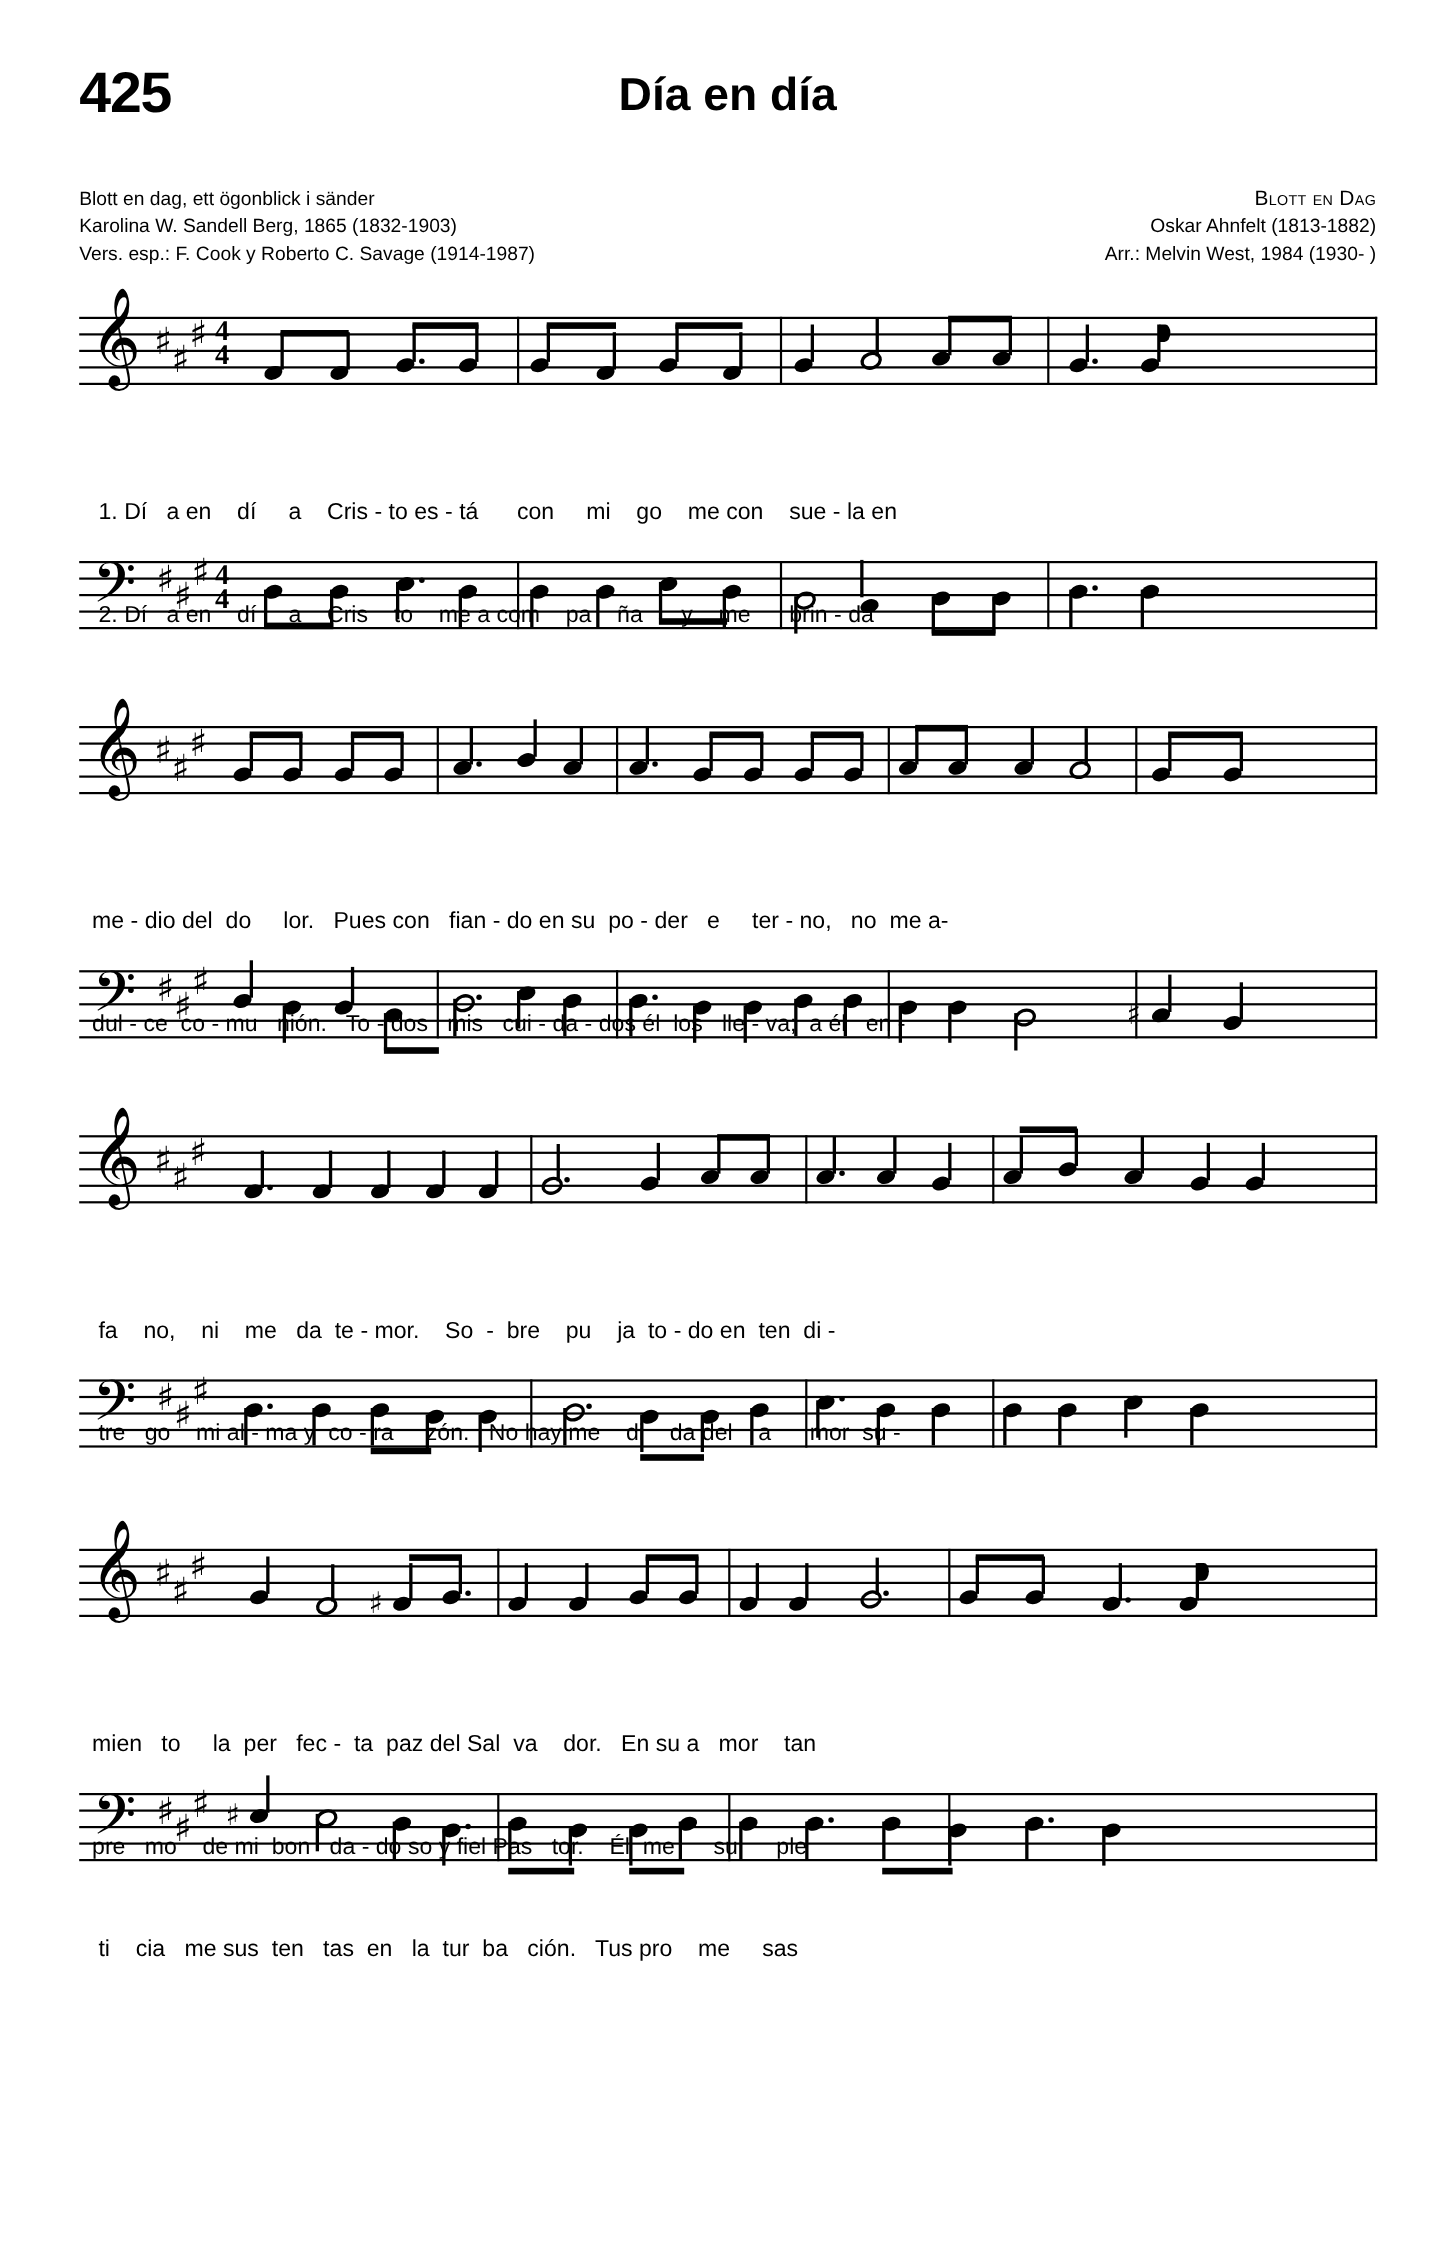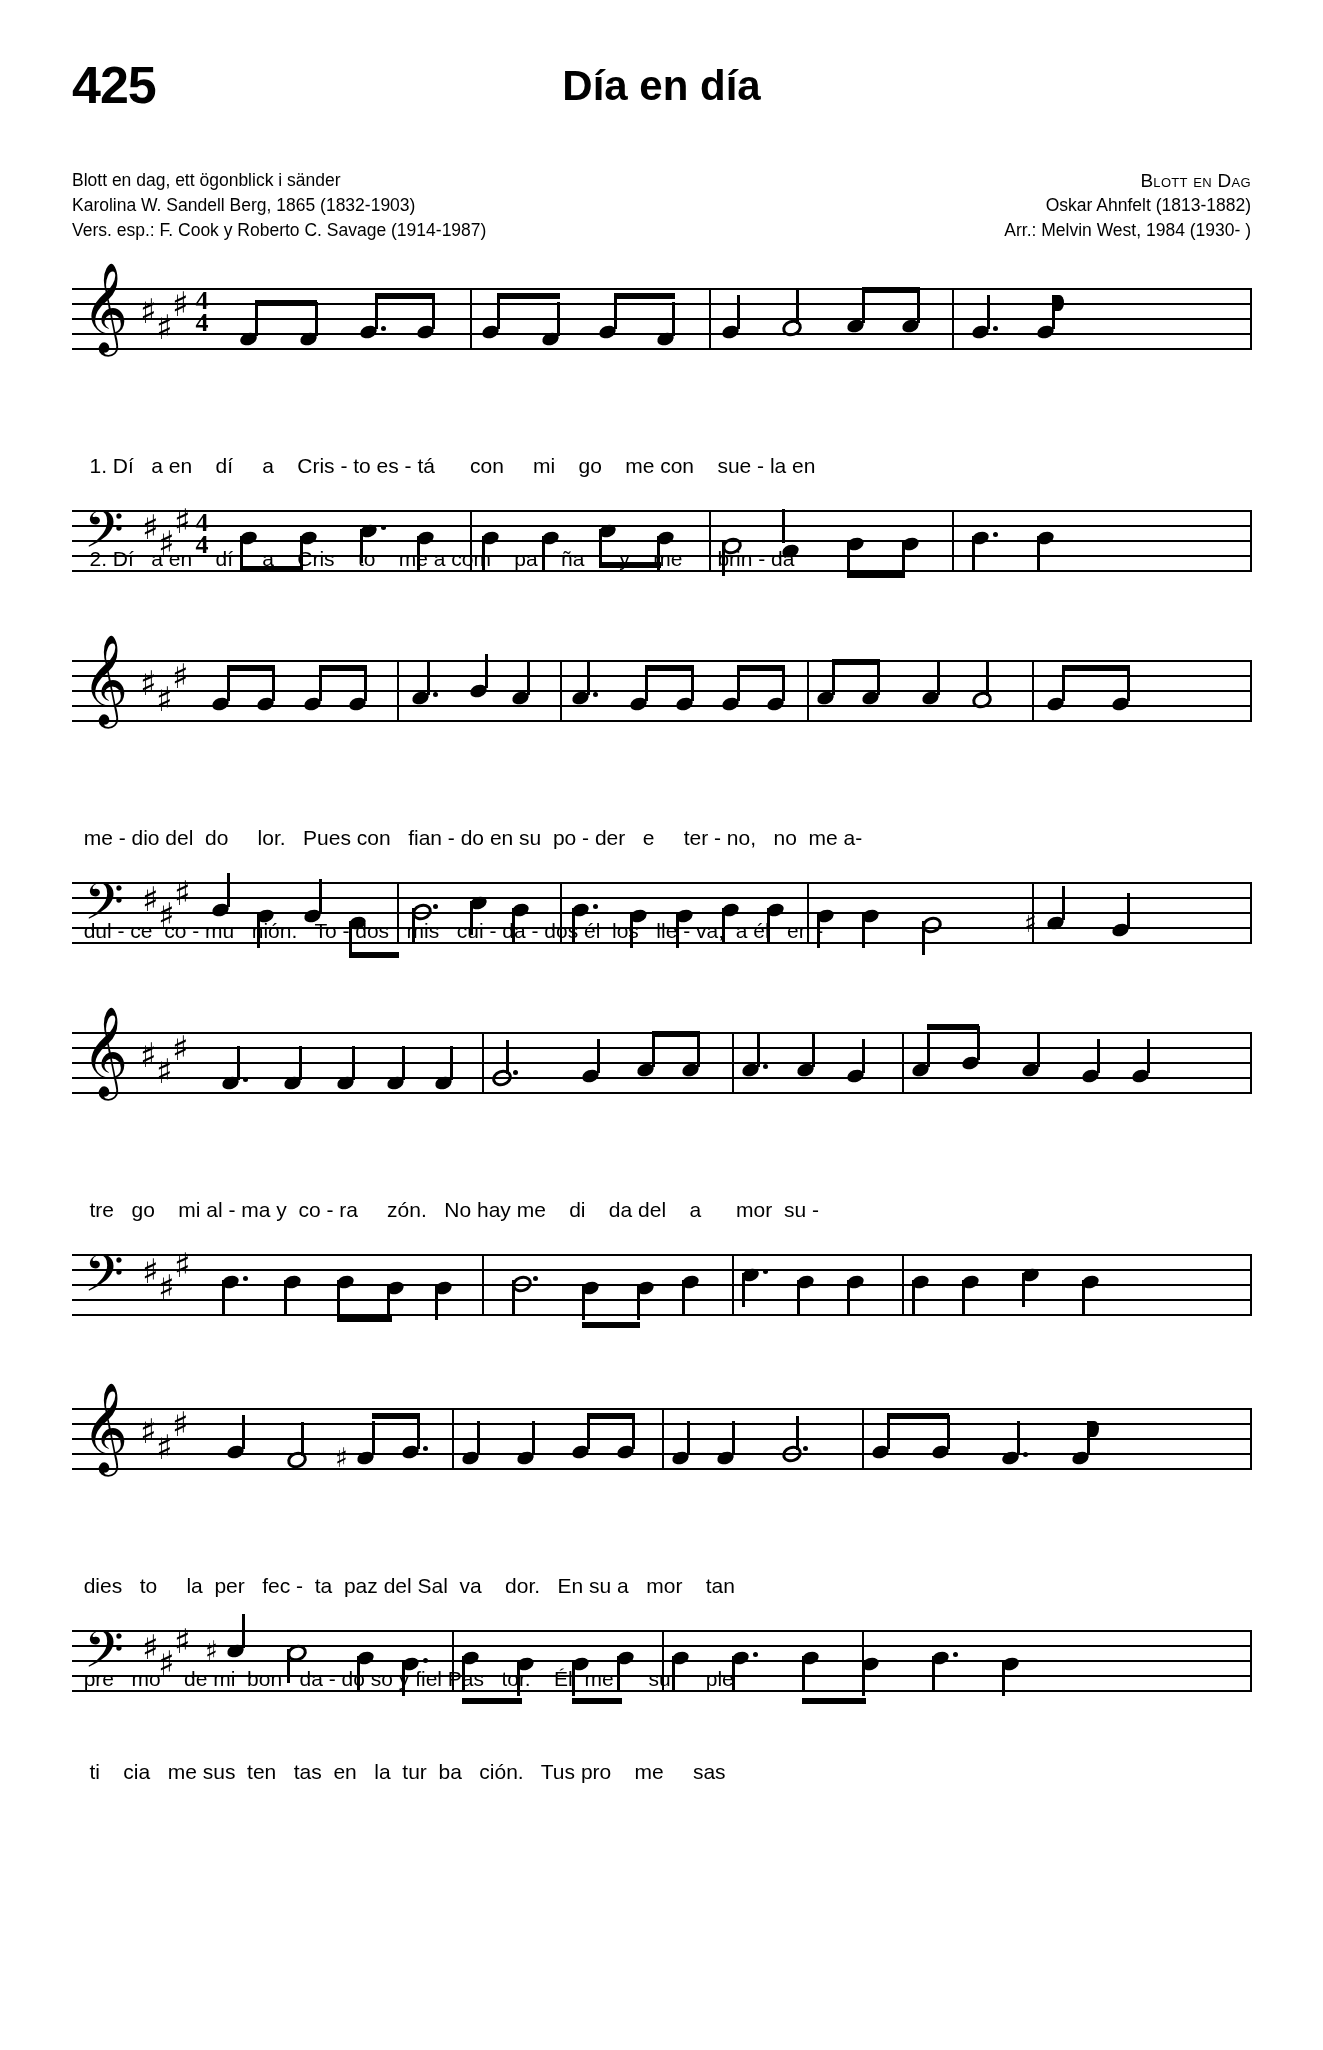--- a/index.html
+++ b/index.html
@@ -543,20 +543,21 @@
       <div class="note" style="left:1060px; top:38px;"></div>
       <div class="stem" style="left:1075px; top:7px;"></div>
 
       <div class="barline" style="left:410px;"></div>
       <div class="barline" style="left:660px;"></div>
       <div class="barline" style="left:830px;"></div>
       <div class="barline" style="left:1178px;"></div>
     </div>
 
     <div class="lyrics" style="left:0; top:100px; width:1180px;">
+      <span class="lyric-line">   fa    no,    ni    me   da  te - mor.    So  -  bre    pu    ja  to - do en  ten  di -</span>
       <span class="lyric-line">   tre   go    mi al - ma y  co - ra     zón.   No hay me    di    da del    a      mor  su -</span>
     </div>
 
     <div class="staff" style="position:absolute; top:222px; left:0;">
       <div class="line"></div>
       <div class="line"></div>
       <div class="line"></div>
       <div class="line"></div>
       <div class="line"></div>
       <div class="clef bass">𝄢</div>
@@ -672,21 +673,21 @@
       <div class="stem" style="left:1015px; top:13px;"></div>
       <div class="flag" style="left:1017px; top:13px;"></div>
 
       <div class="barline" style="left:380px;"></div>
       <div class="barline" style="left:590px;"></div>
       <div class="barline" style="left:790px;"></div>
       <div class="barline" style="left:1178px;"></div>
     </div>
 
     <div class="lyrics" style="left:0; top:100px; width:1180px;">
-      <span class="lyric-line">  dies   to     la  per   fec -  ta  paz del Sal  va    dor.   En su a   mor    tan</span>
+      <span class="lyric-line">  mien   to     la  per   fec -  ta  paz del Sal  va    dor.   En su a   mor    tan</span>
       <span class="lyric-line">  pre   mo    de mi  bon   da - do so y fiel Pas   tor.    Él  me      su      ple</span>
       <span class="lyric-line">   ti    cia   me sus  ten   tas  en   la  tur  ba   ción.   Tus pro    me     sas</span>
     </div>
 
     <div class="staff" style="position:absolute; top:222px; left:0;">
       <div class="line"></div>
       <div class="line"></div>
       <div class="line"></div>
       <div class="line"></div>
       <div class="line"></div>

